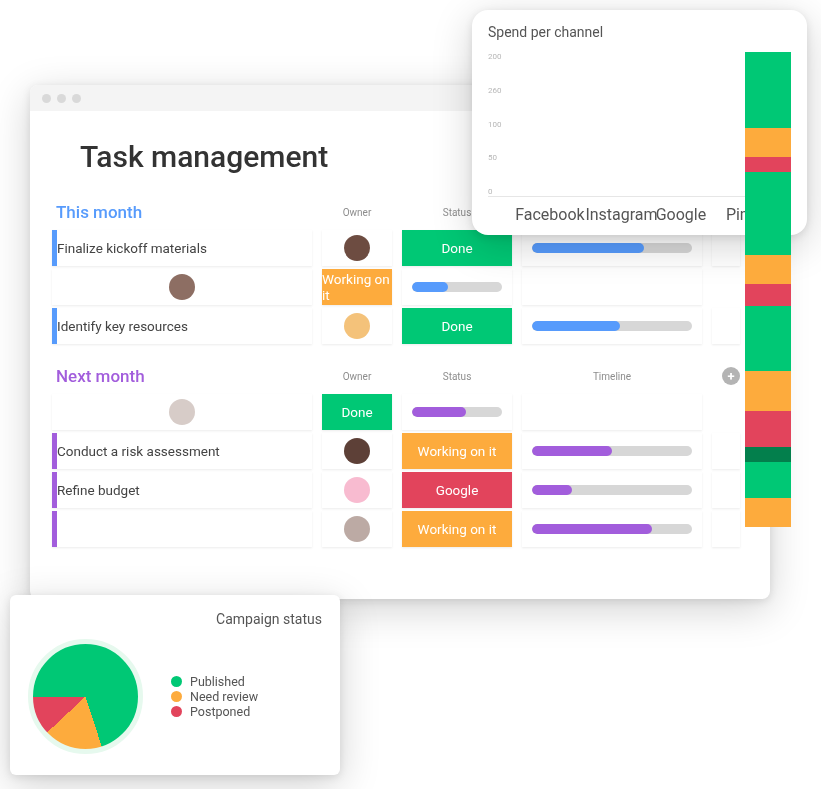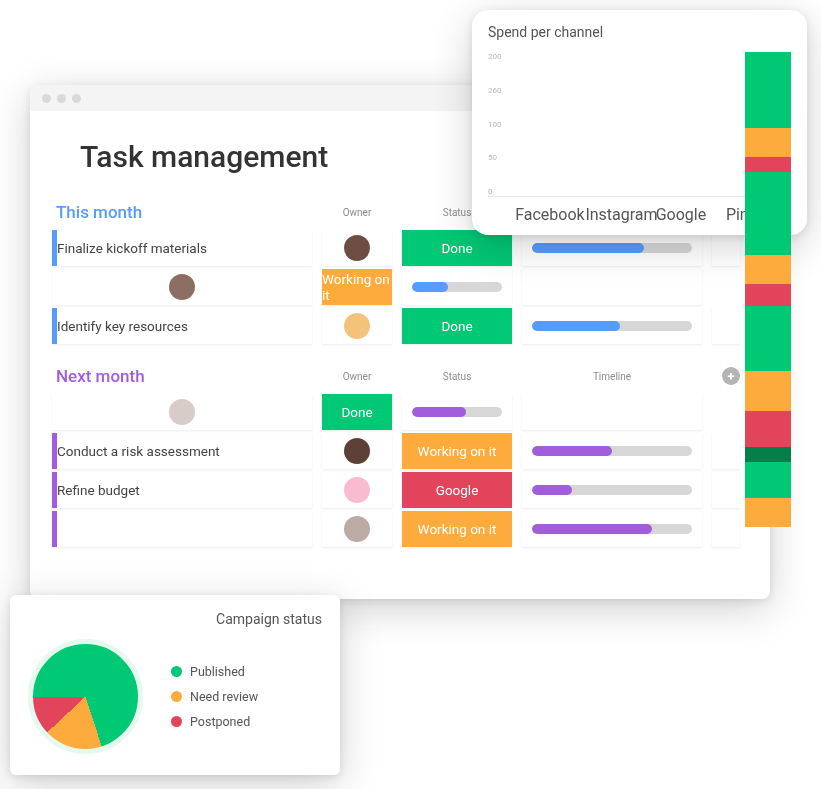--- a/index.html
+++ b/index.html
@@ -152,21 +152,21 @@
     border-radius: 6px;
     box-shadow: 0 10px 40px rgba(0,0,0,.18), 0 2px 8px rgba(0,0,0,.10);
     padding: 16px 18px;
   }
   .pie-card .card-title { font-size: 14px; color: #555; margin-bottom: 12px; text-align: right; }
   .pie-body { display: flex; align-items: center; gap: 28px; }
   .pie {
     width: 115px; height: 115px; border-radius: 50%;
     border: 5px solid #e6f9ee;
   }
-  .legend { display: flex; flex-direction: column; gap: 10px; }
+  .legend { display: flex; flex-direction: column; }
   .legend-item { display: flex; align-items: center; gap: 8px; font-size: 12.5px; color: #555; }
   .swatch { width: 11px; height: 11px; border-radius: 50%; }
 </style>
 </head>
 <body>
 
 <div class="main-window">
   <div class="titlebar">
     <div class="tl-dot"></div>
     <div class="tl-dot"></div>

